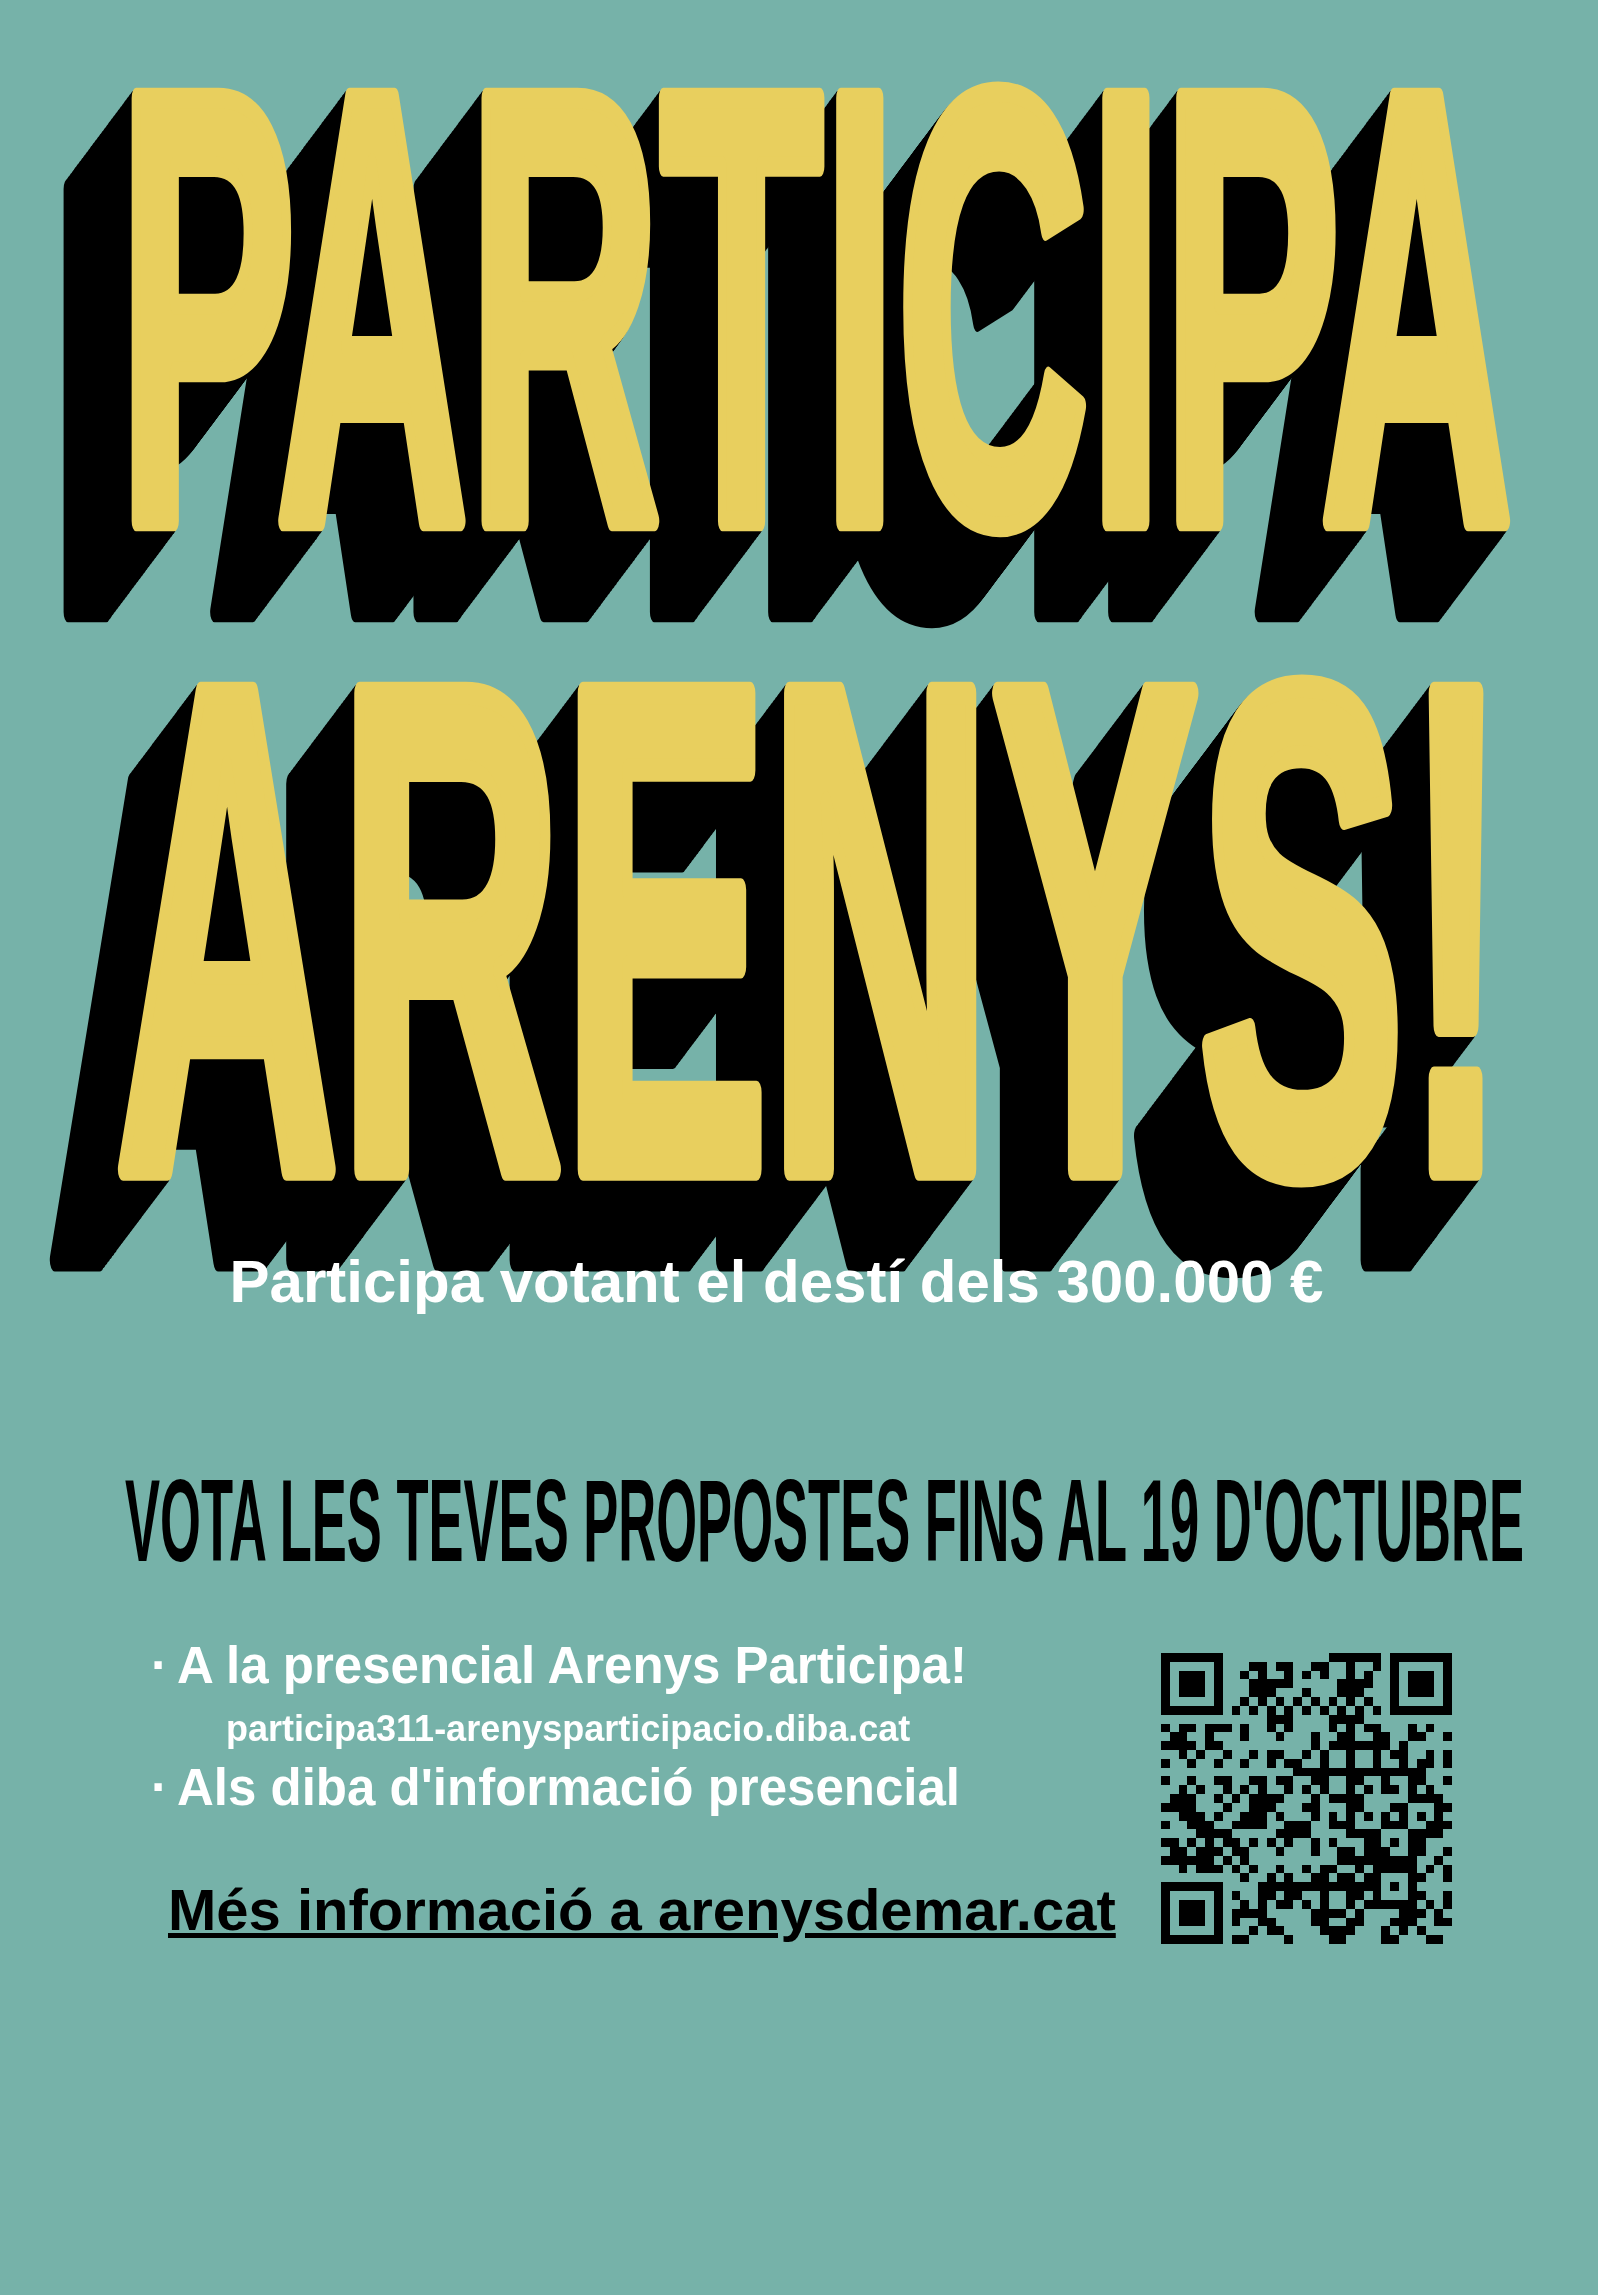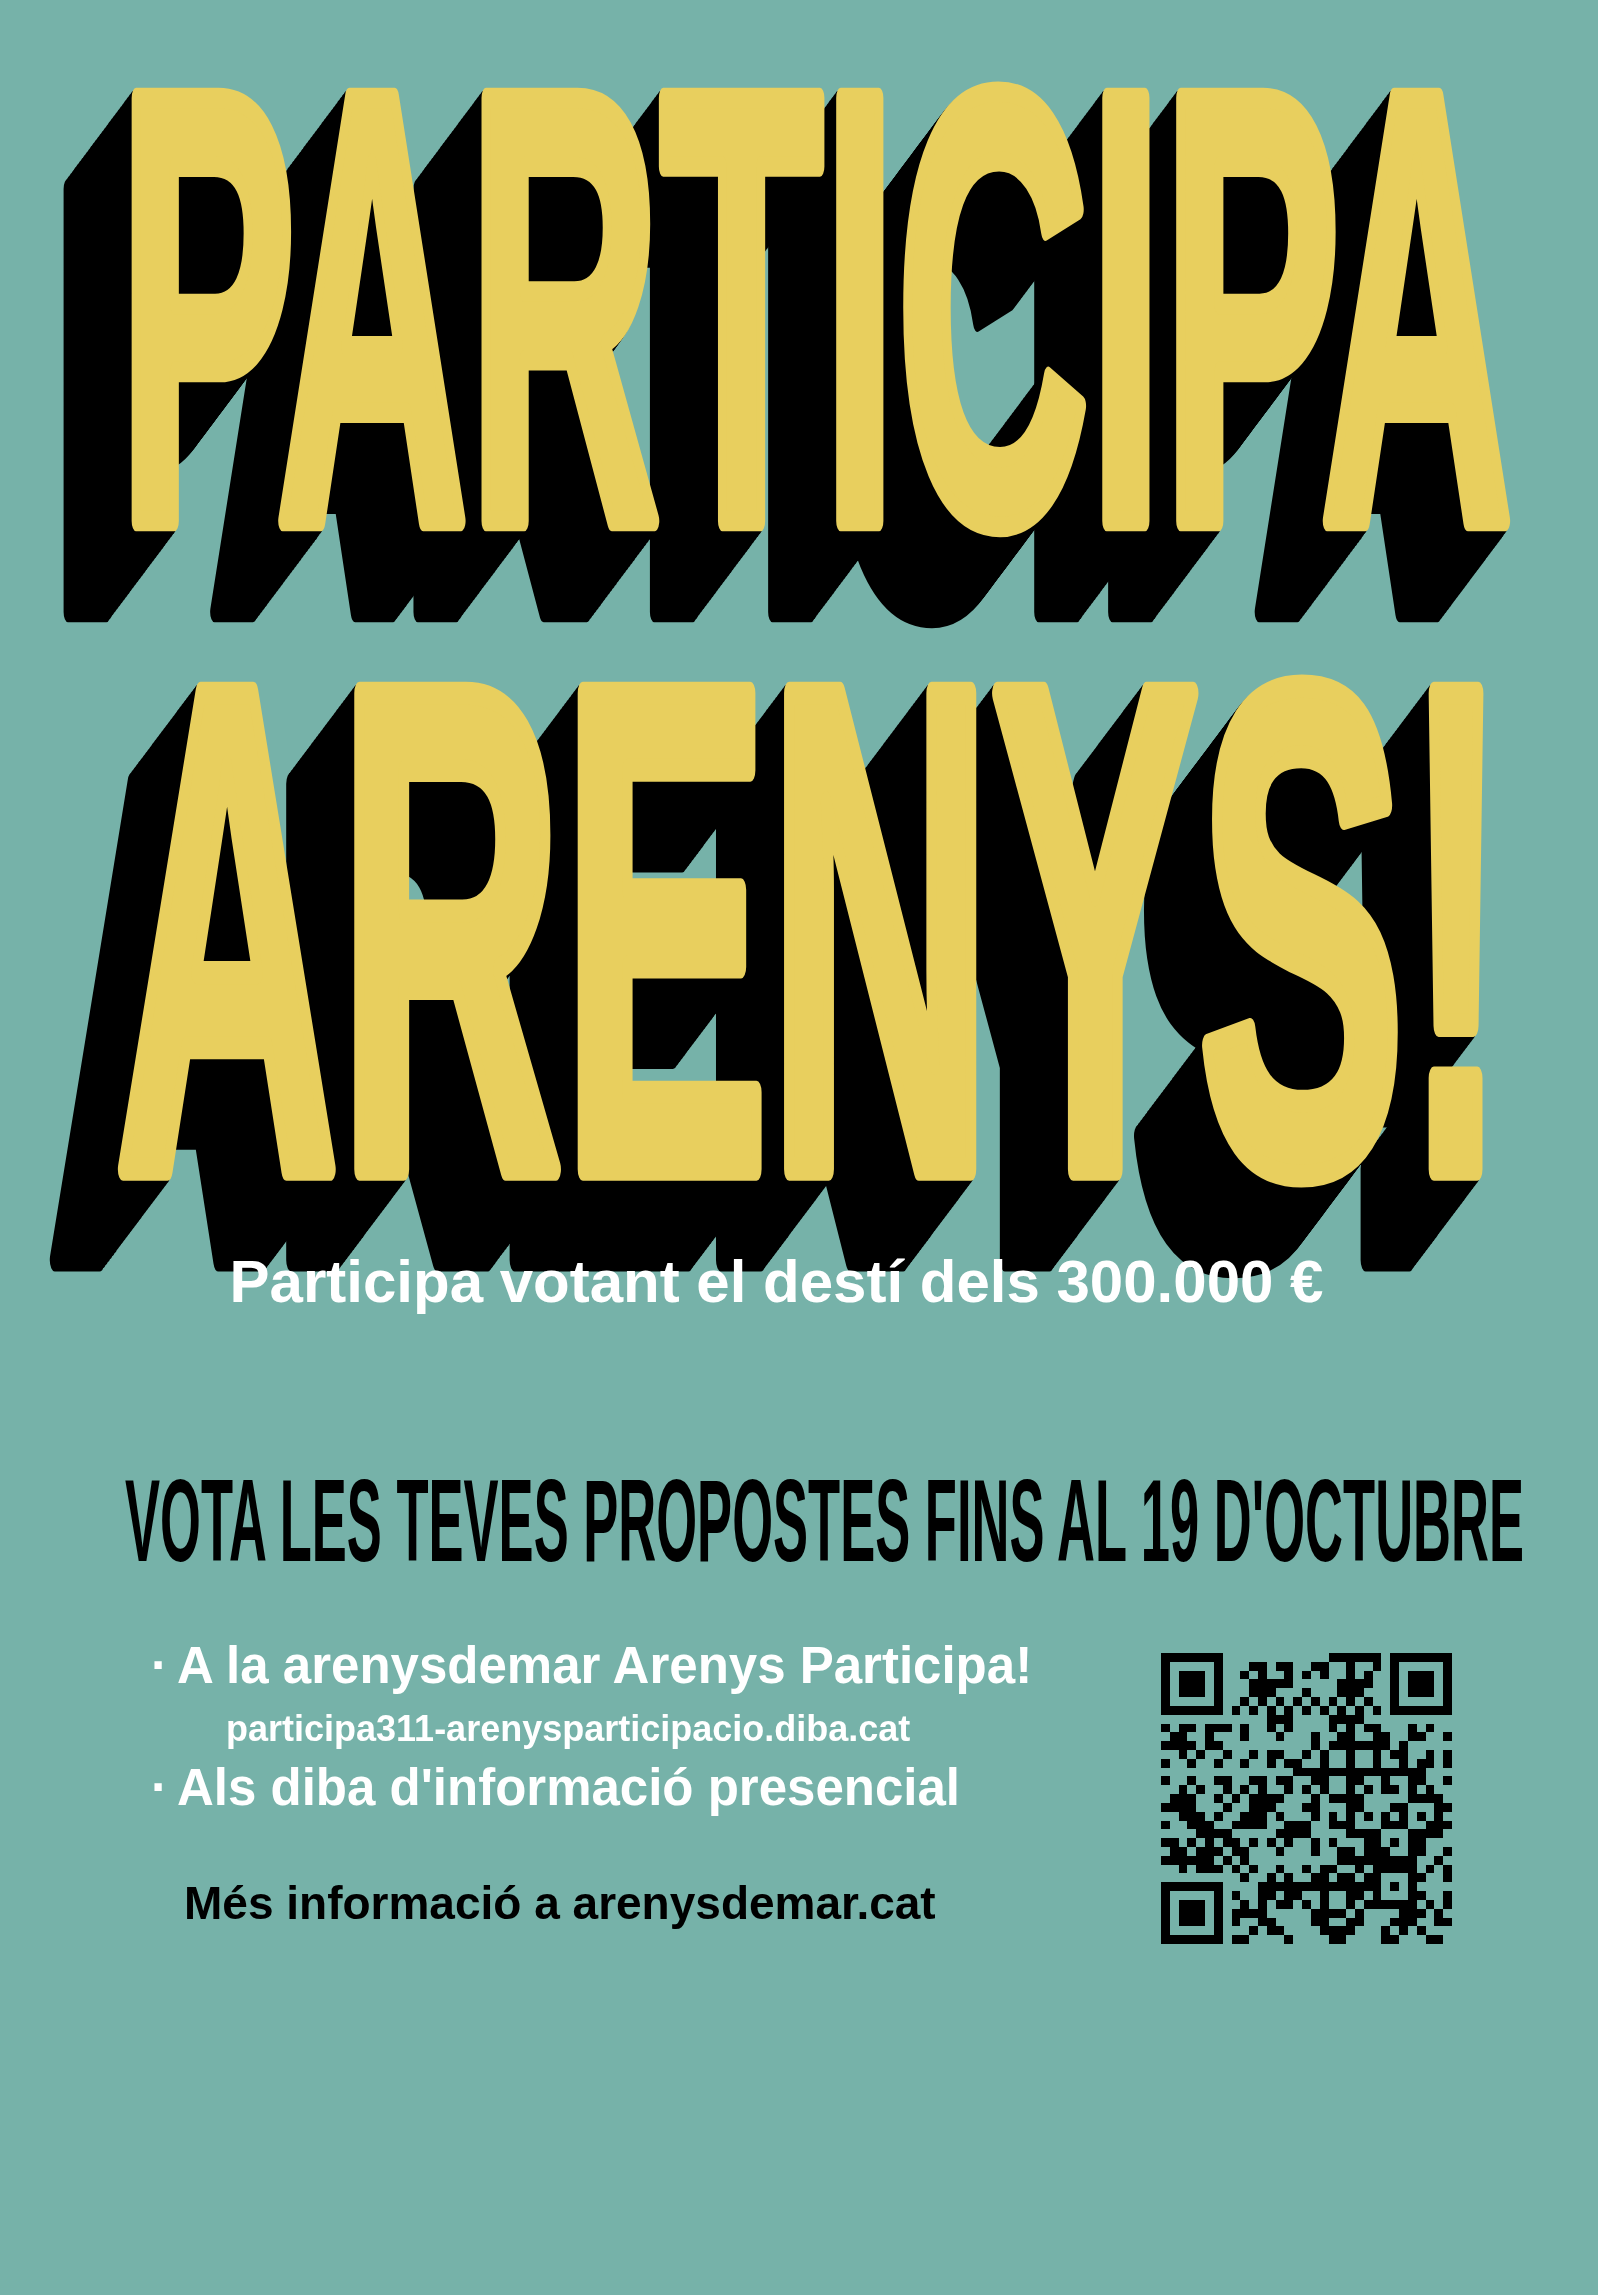--- a/index.html
+++ b/index.html
@@ -23,22 +23,22 @@
   }
   .bullet-row{position:absolute; display:flex; color:var(--paper); font-weight:bold;}
   .bullet-row .dot{width:26px; text-align:left;}
   #bullet1{left:151px; top:1636px; font-size:51px;}
   #bullet2{left:151px; top:1758px; font-size:51px;}
   .bullet-url{
     position:absolute; left:194px; top:1708px; color:var(--paper);
     font-weight:bold; font-size:36px; letter-spacing:0px;margin-left:32px;
   }
   .more-info{
-    position:absolute; left:184px; top:1876px; color:var(--ink);
-    font-weight:bold; font-size:46px;
+    position:absolute; left:168px; top:1876px; color:var(--ink);
+    font-weight:bold; font-size:58px;text-decoration:underline;
   }
   #qr{position:absolute; left:1161px; top:1653px; width:291px; height:291px;}
   .footer{
     position:absolute; left:0; top:2076px; width:1599px; height:136px;
   }
 </style>
 </head>
 <body>
 
 <div id="poster">
@@ -126,21 +126,21 @@
   </div>
 
   <svg id="headline" width="1399" height="91" viewBox="0 0 1850 120">
     <g transform="scale(1,1.03)">
       <text x="0" y="109" font-family="Liberation Sans, sans-serif" font-weight="bold" font-size="150" textLength="1850" lengthAdjust="spacingAndGlyphs" fill="#000000">VOTA LES TEVES PROPOSTES FINS AL 19 D'OCTUBRE</text>
     </g>
   </svg>
 
   <div id="bullet1" class="bullet-row">
     <span class="dot">·</span>
-    <span>A la arenysdemar Arenys Participa!</span>
+    <span>A la presencial Arenys Participa!</span>
   </div>
   <div class="bullet-url">participa311-arenysparticipacio.diba.cat</div>
   <div id="bullet2" class="bullet-row">
     <span class="dot">·</span>
     <span>Als diba d'informació presencial</span>
   </div>
 
   <div class="more-info">Més informació a arenysdemar.cat</div>
 
   <svg id="qr" viewBox="0 0 33 33" shape-rendering="crispEdges">

